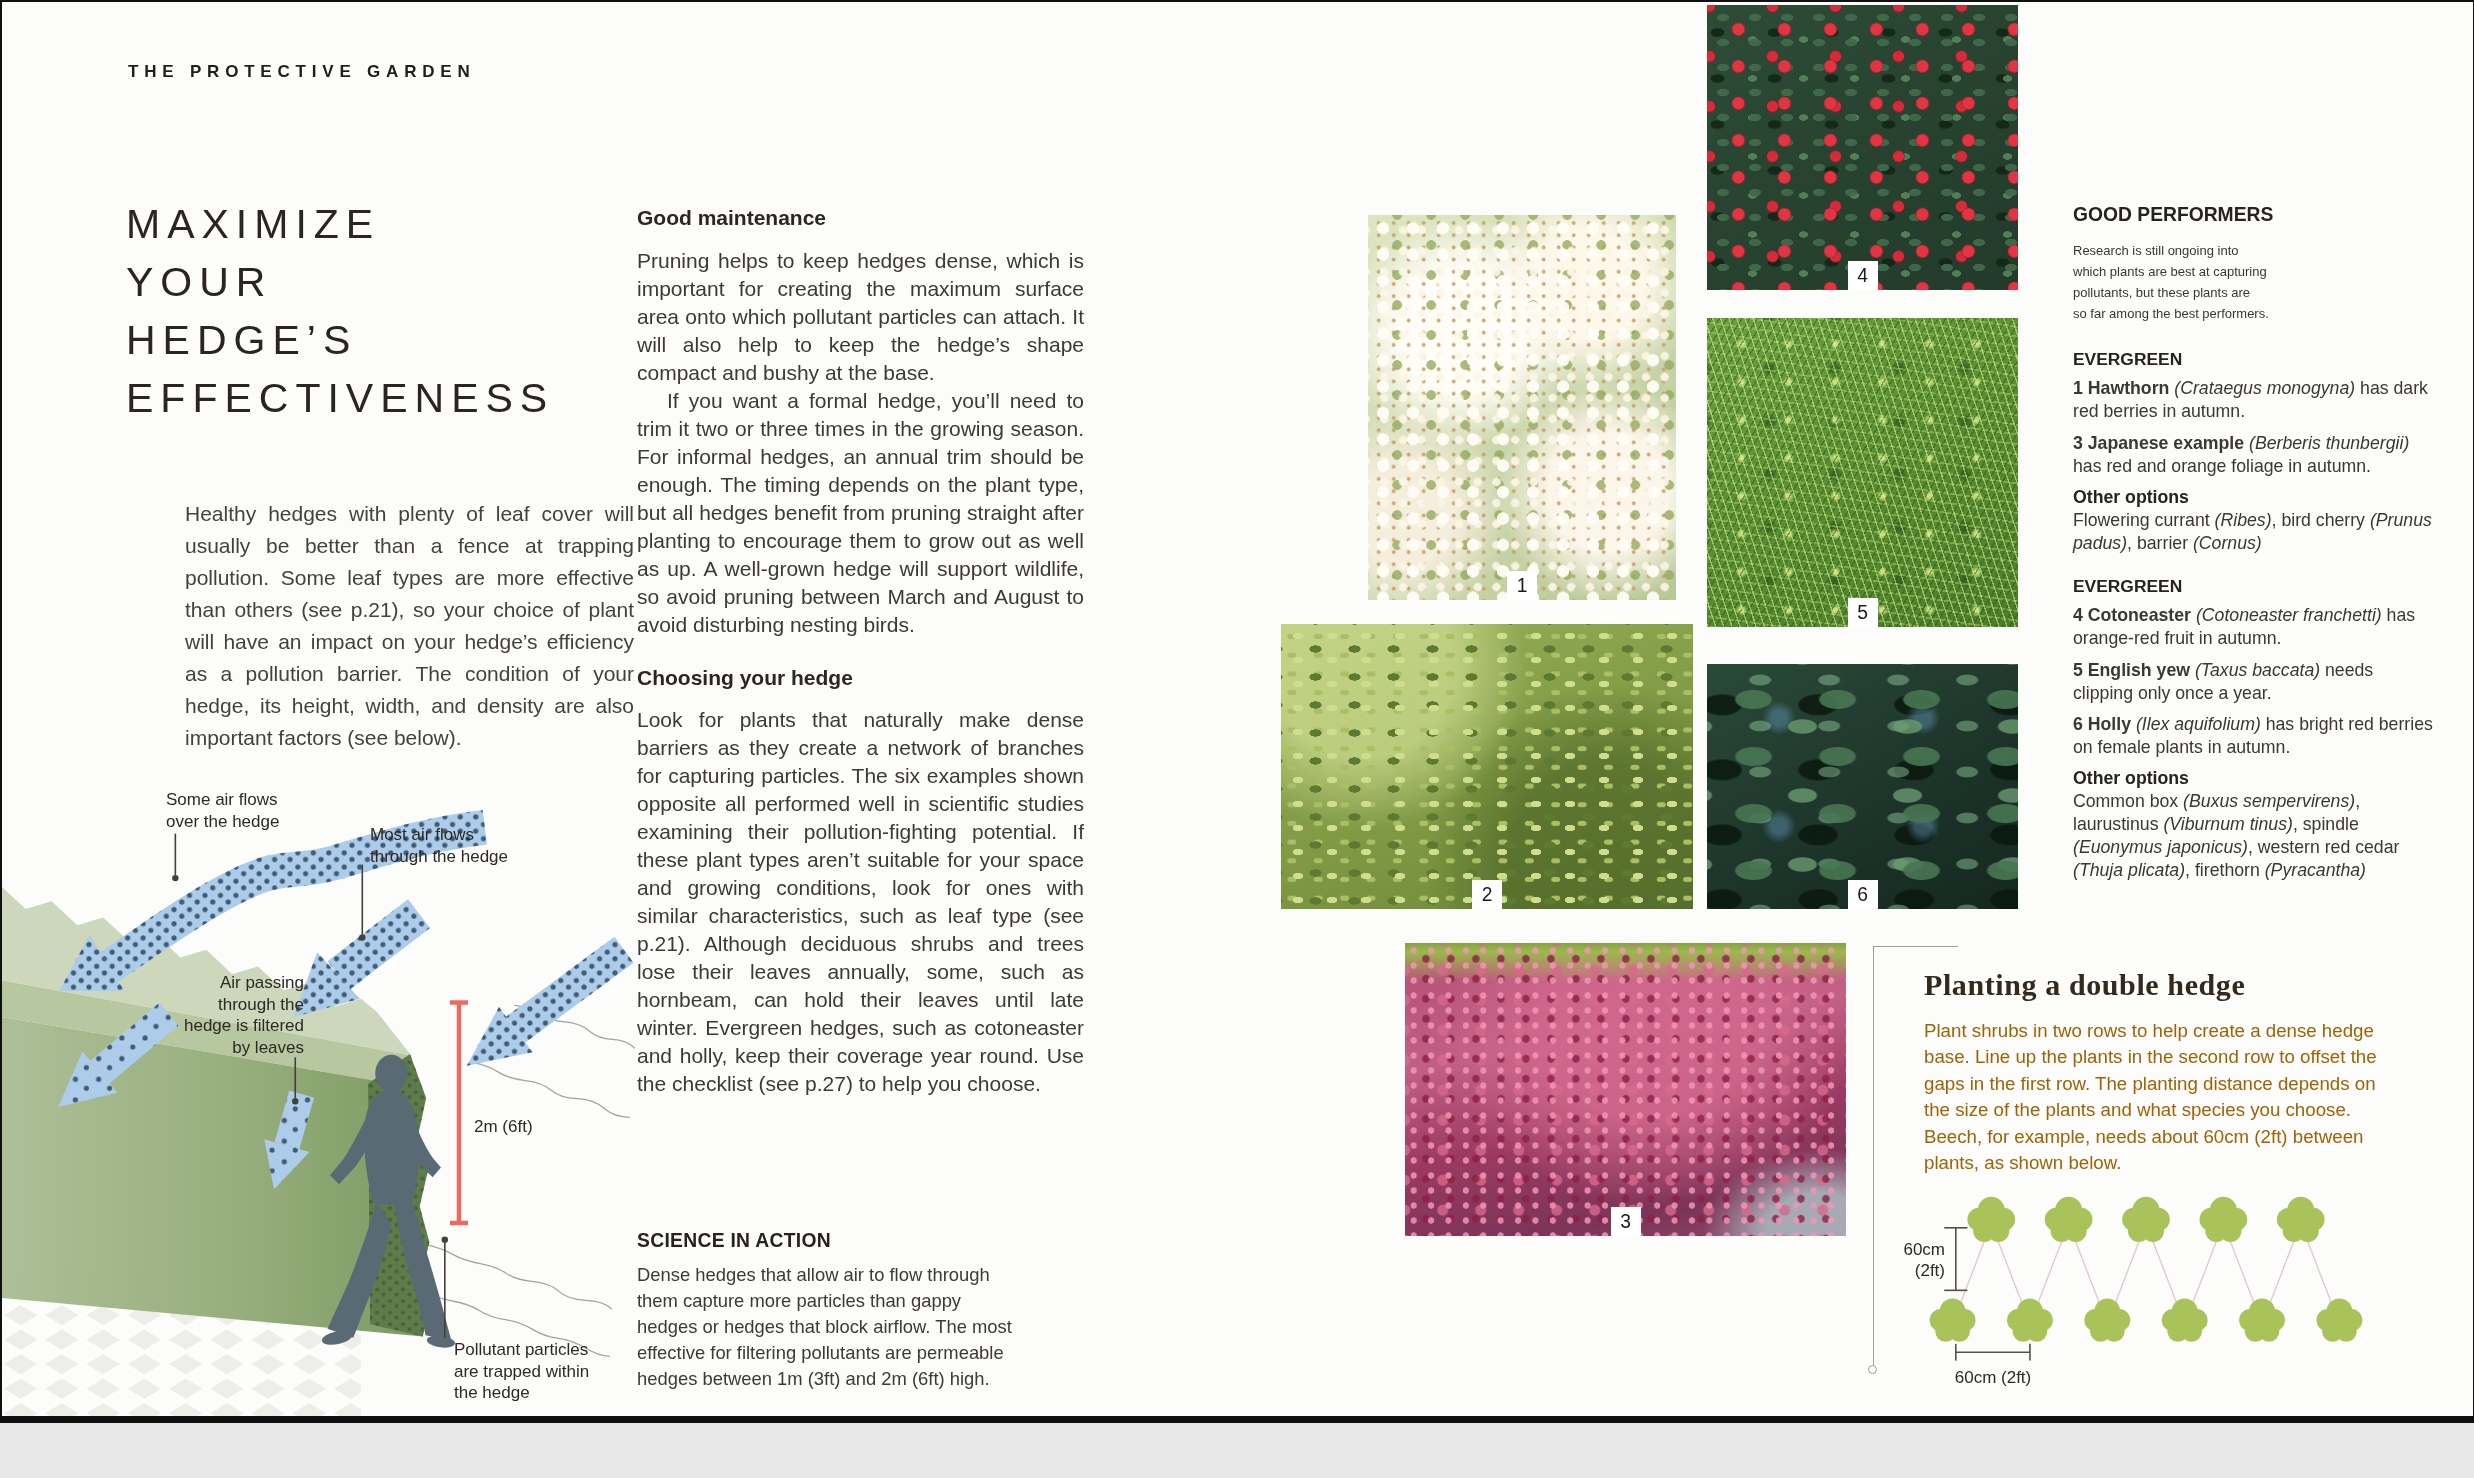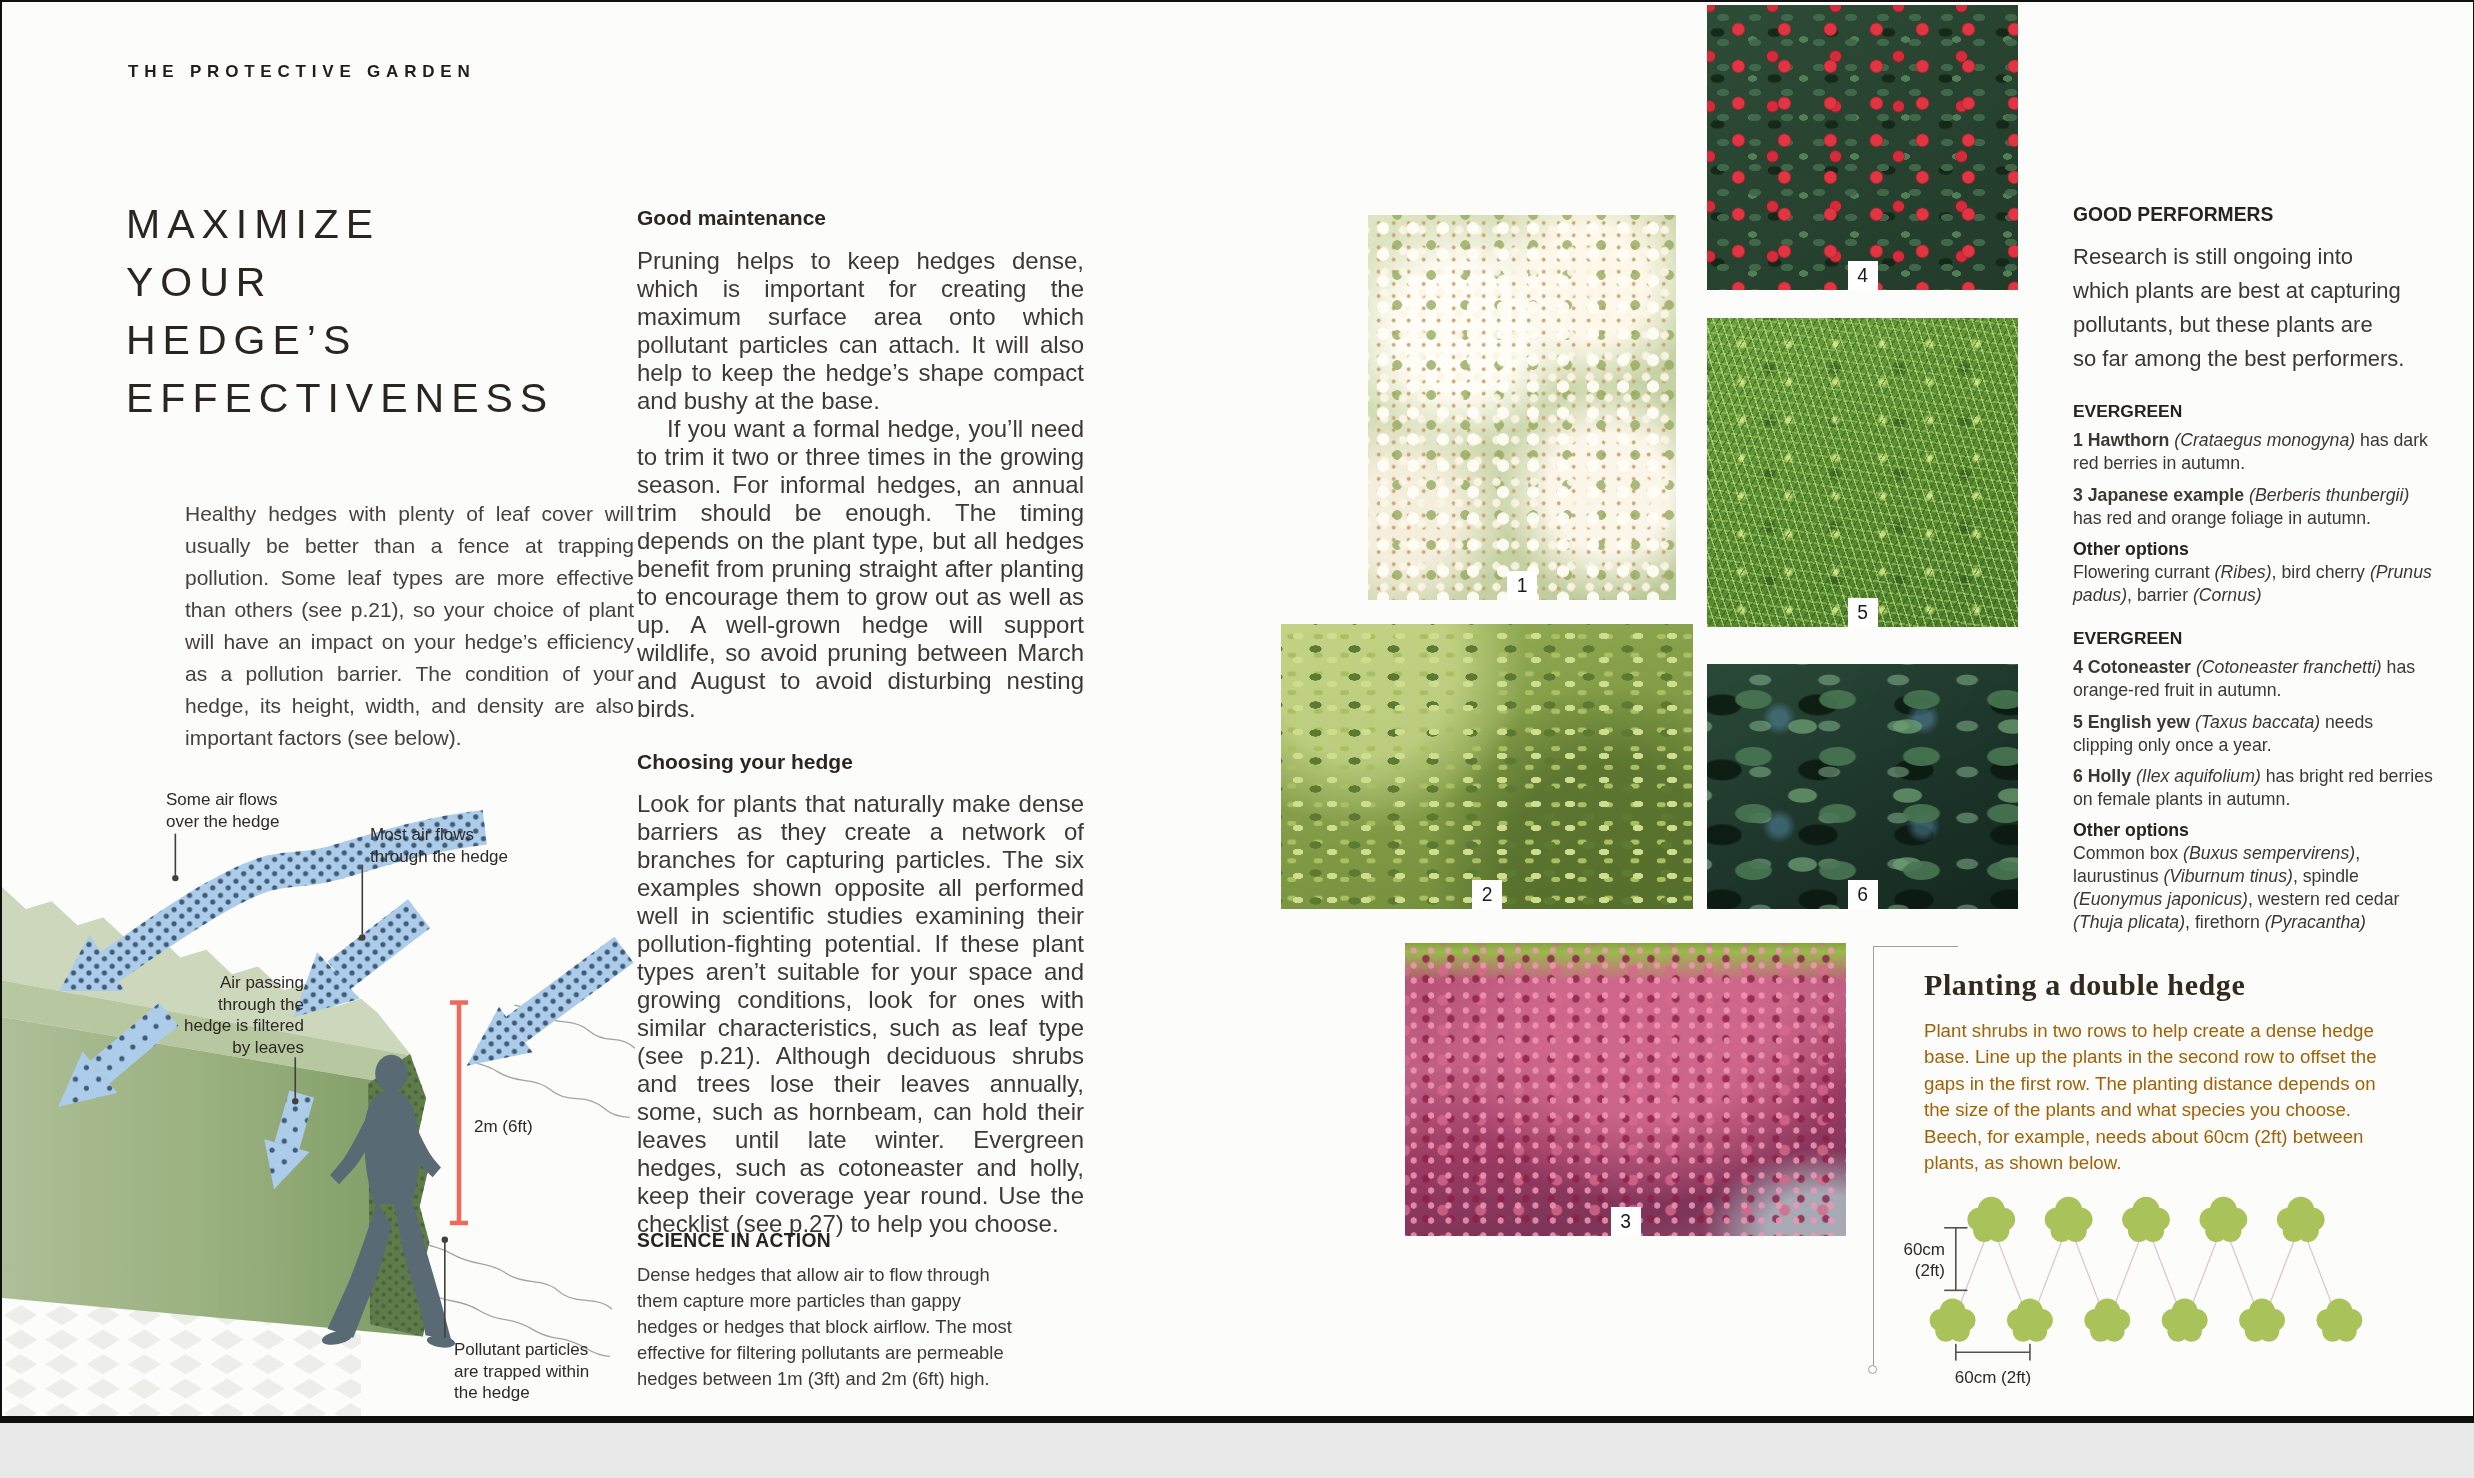--- a/index.html
+++ b/index.html
@@ -8,21 +8,21 @@
   .spread { position:relative; width:2475px; height:1423px; background:#fcfcfa; overflow:hidden; }
   .frame { position:absolute; inset:0; border:2.6px solid #101010; border-bottom:7.7px solid #101010; z-index:60; pointer-events:none; }
 
   
   .kicker { position:absolute; left:128px; top:62px; font-size:17px; letter-spacing:5.8px; font-weight:600; color:#211d19; }
   .main-title { position:absolute; left:126px; top:195px; font-size:41px; line-height:58px; letter-spacing:7px; font-weight:300; color:#2a2520; white-space:pre-line; }
   .intro-par { position:absolute; left:185px; top:498px; width:449px; font-size:21px; line-height:32px; text-align:justify; color:#45413c; }
 
   .col2 { position:absolute; left:637px; top:205px; width:447px; }
   .col2 .h2 { font-size:21px; line-height:26px; font-weight:700; color:#2b2622; margin-bottom:15.5px; }
-  .col2 p { font-size:24px; line-height:28px; text-align:justify; color:#3d3935; }
+  .col2 p { font-size:21px; line-height:28px; text-align:justify; color:#3d3935; }
   .col2 .p-indent { text-indent:30px; }
   .col2 .h2.second { margin-top:26px; }
 
   .science { position:absolute; left:637px; top:1230px; width:400px; }
   .science .h3 { font-size:19.3px; font-weight:700; letter-spacing:0.3px; color:#26221e; margin-bottom:10.3px; }
   .science p { font-size:18.4px; line-height:26px; color:#3d3935; width:387px; }
 
   .pn { position:absolute; font-size:18px; color:#2b2723; z-index:12; }
   .pn-left { left:599px; top:1415px; }
   .pn-right { left:1838px; top:1415px; }
@@ -114,21 +114,21 @@
       radial-gradient(ellipse 19.3px 9.7px, rgba(140,190,150,.5) 0 52%, rgba(140,190,150,0) 60%),
       radial-gradient(circle, rgba(95,150,185,.45) 0 7.7px, rgba(95,150,185,0) 17px),
       radial-gradient(ellipse 32px 17px, rgba(10,24,14,.85) 0 58%, rgba(10,24,14,0) 65%),
       linear-gradient(150deg,#2a4a38 0%,#1c332a 60%,#15281f 100%);
     background-size:84px 57px, 105px 69px, 69px 46px, 144px 108px, 96px 65px, 100% 100%;
     background-position:4.5px 7px, 43px 28px, 18.7px 39px, 0 0, 63px 8.4px, 0 0; }
 
   
   .gp { position:absolute; left:2073px; top:204px; width:362px; color:#3b3733; z-index:3; }
   .gp .h { font-size:19.3px; font-weight:700; color:#26221e; margin-bottom:14px; }
-  .gp .gp-intro { font-size:22px; line-height:34px; margin-bottom:24.5px; white-space:pre-line; }
+  .gp .gp-intro { font-size:13px; line-height:21px; margin-bottom:24.5px; white-space:pre-line; }
   .gp .sub { font-size:17.4px; font-weight:700; color:#26221e; margin-bottom:7.7px; }
   .gp .item { font-size:17.7px; line-height:23px; margin-bottom:8.4px; }
   .gp .oh { font-size:17.7px; font-weight:700; line-height:23px; color:#26221e; }
   .gp .ob { font-size:17.7px; line-height:23px; margin-bottom:20.6px; }
   .rt-b { font-weight:700; } .rt-i { font-style:italic; }
 
   
   .feat-rule-v { position:absolute; left:1873px; top:946px; width:1.3px; height:423px; background:#a09e9a; }
   .feat-rule-h { position:absolute; left:1873px; top:946px; width:85px; height:1.3px; background:#a09e9a; }
   .feat-circle { position:absolute; left:1868px; top:1365px; width:9px; height:9px; border:1.3px solid #a09e9a; border-radius:50%; background:#fcfcfa; }

